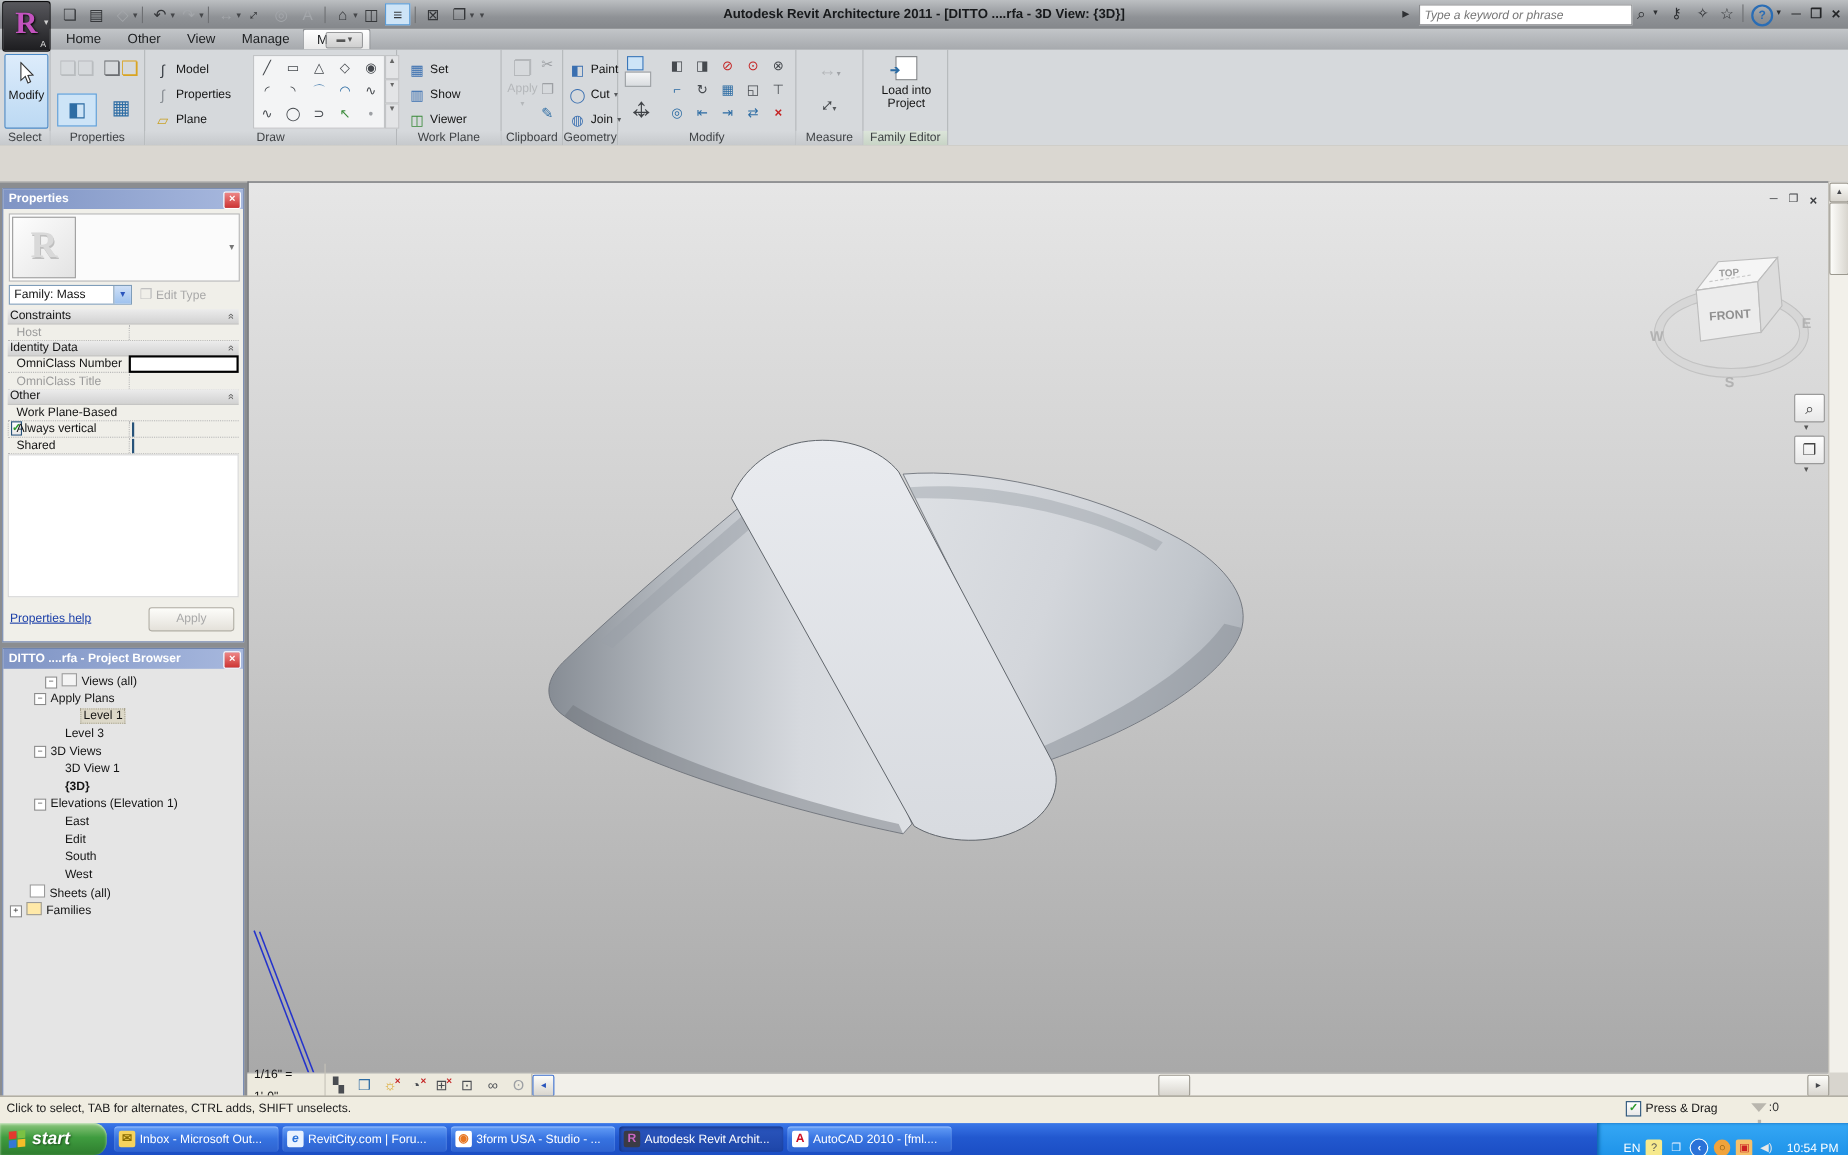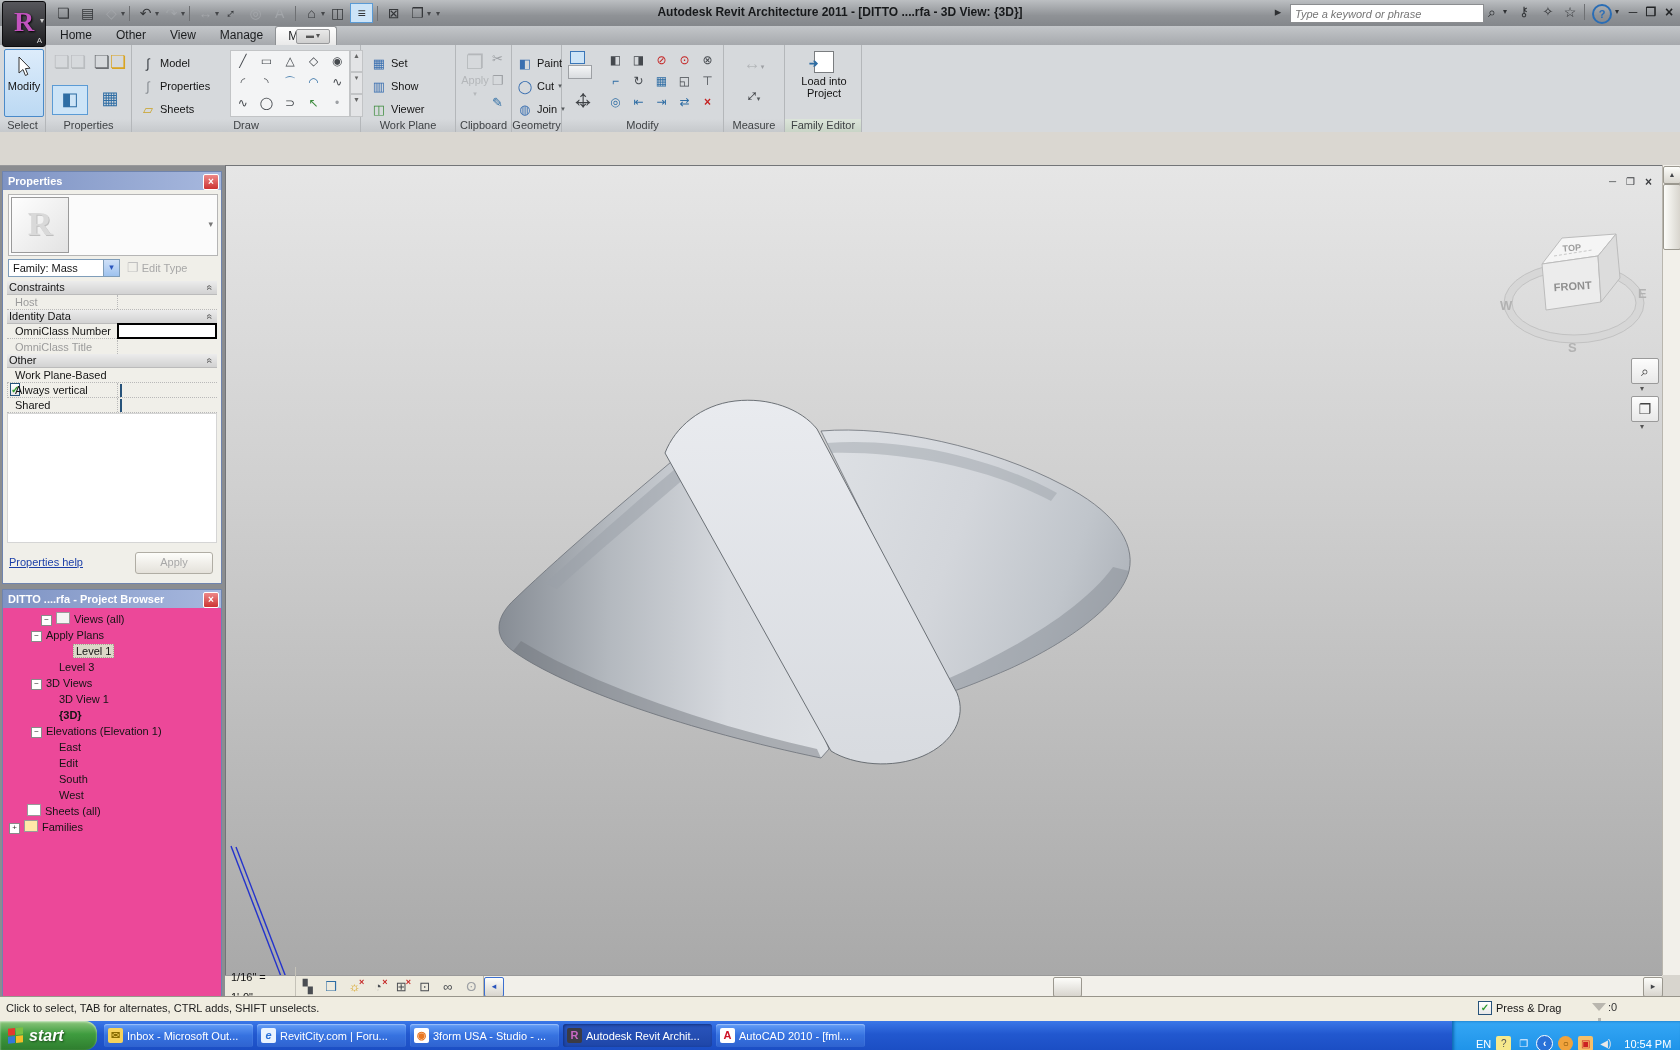--- a/index.html
+++ b/index.html
@@ -186,21 +186,21 @@
       <div class="rowbtn" style="left:8px;top:8px;">
           <span class="ric" style="color:#3a3f45;">∫</span>
           <span>Model</span>
         </div>
       <div class="rowbtn" style="left:8px;top:31px;">
           <span class="ric" style="color:#8a8f95;">∫</span>
           <span>Properties</span>
         </div>
       <div class="rowbtn" style="left:8px;top:54px;">
           <span class="ric" style="color:#c9a227;">▱</span>
-          <span>Sheets</span>
+          <span>Plane</span>
         </div>
       <div class="grid" style="left:98px;top:5px;width:118px;height:65px;grid-template-rows:repeat(3,21px);">
         <span class="gcell">╱</span>
         <span class="gcell">▭</span>
         <span class="gcell">△</span>
         <span class="gcell">◇</span>
         <span class="gcell">◉</span>
         <span class="gcell">◜</span>
         <span class="gcell">◝</span>
         <span class="gcell blue">⌒</span>
@@ -438,21 +438,21 @@
     <div class="prow" style="top:226px;">
         <span class="plabel2">Shared</span>
         <span class="pval"><span class="cbx"></span></span>
       </div>
     <div class="abs" style="left:4px;top:241px;right:4px;height:128px;background:#fff;border:1px solid #d5d5d5;"></div>
 
     <a class="abs" style="left:6px;top:384px;color:#1b3fa8;text-decoration:underline;">Properties help</a>
     <span class="abs" style="left:132px;top:380px;width:76px;height:20px;background:linear-gradient(#fdfdfa,#e4e1da);border:1px solid #b0ada4;border-radius:3px;color:#a8a8a8;text-align:center;line-height:19px;">Apply</span>
   </div>
 
-  <div class="abs" style="left:2px;top:589px;width:220px;height:409px;background:#ec4899;border:1px solid #6f84ae;box-sizing:border-box;">
+  <div class="abs" style="left:2px;top:589px;width:220px;height:409px;background:#e5e5e5;border:1px solid #6f84ae;box-sizing:border-box;">
     <div class="ptitle"><span>DITTO ....rfa - Project Browser</span></div>
     <span class="pclose">×</span>
     <div class="trow" style="left:6px;top:22px;margin-left:32px;"><span class="texp">−</span><span class="ticon"></span><span>Views (all)</span></div>
     <div class="trow" style="left:28px;top:38px;"><span class="texp">−</span><span>Apply Plans</span></div>
     <div class="trow" style="left:56px;top:54px;margin-left:14px;"><span class="tsel" style="padding:0 2px;">Level 1</span></div>
     <div class="trow" style="left:56px;top:70px;"><span>Level 3</span></div>
     <div class="trow" style="left:28px;top:86px;"><span class="texp">−</span><span>3D Views</span></div>
     <div class="trow" style="left:56px;top:102px;"><span>3D View 1</span></div>
     <div class="trow" style="left:56px;top:118px;font-weight:bold;"><span>{3D}</span></div>
     <div class="trow" style="left:28px;top:134px;"><span class="texp">−</span><span>Elevations (Elevation 1)</span></div>

